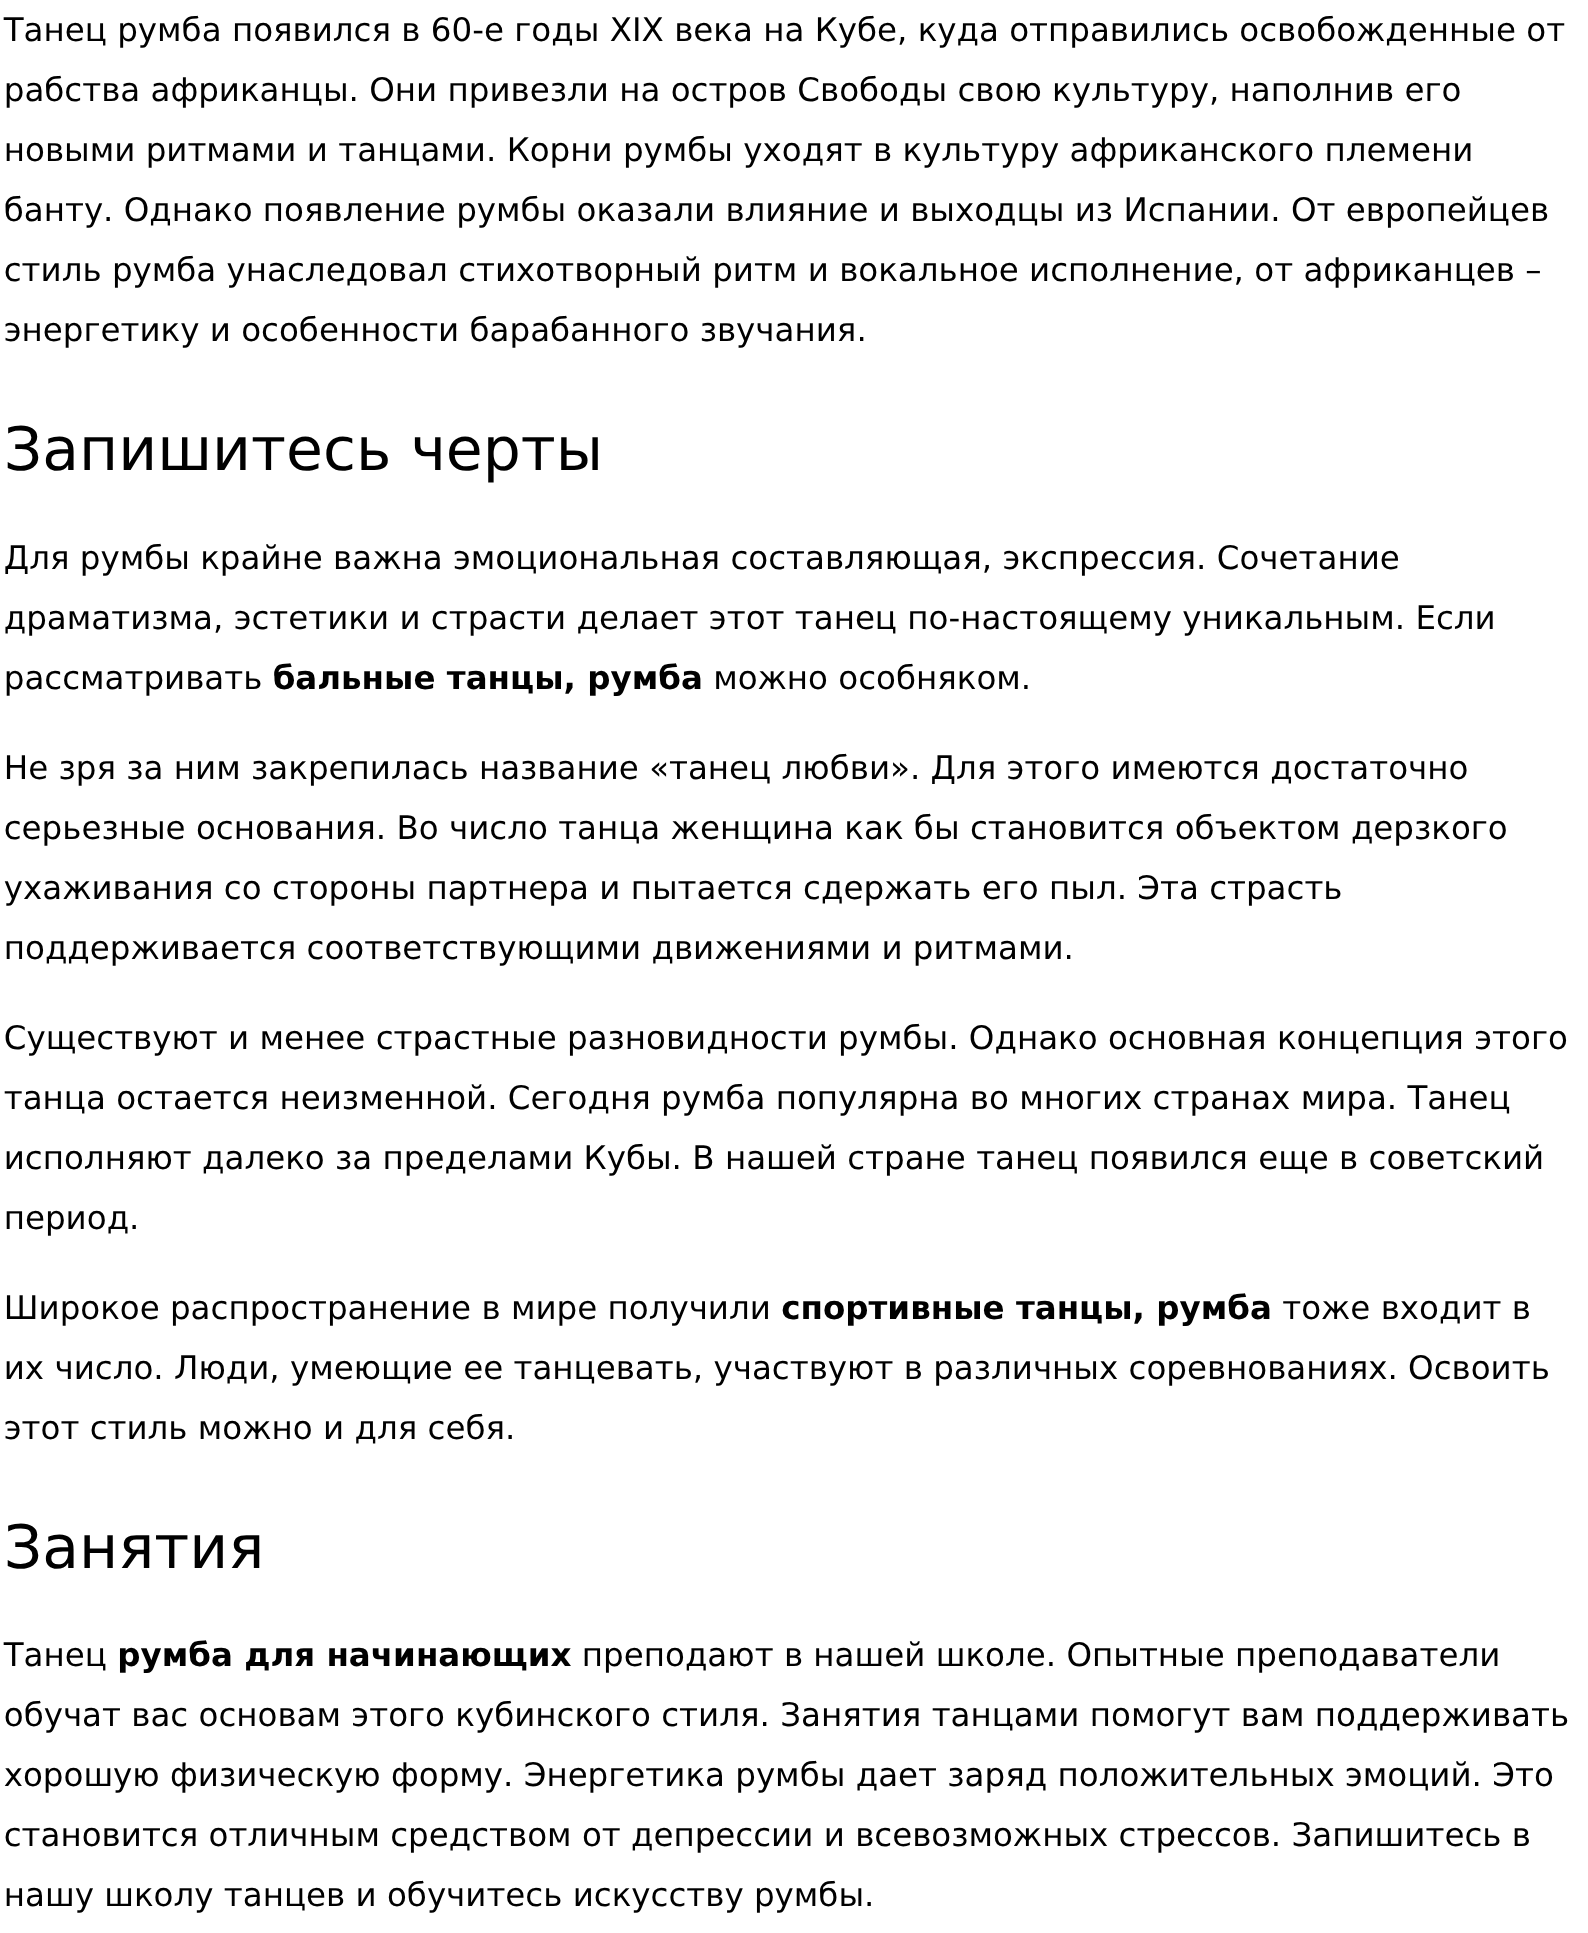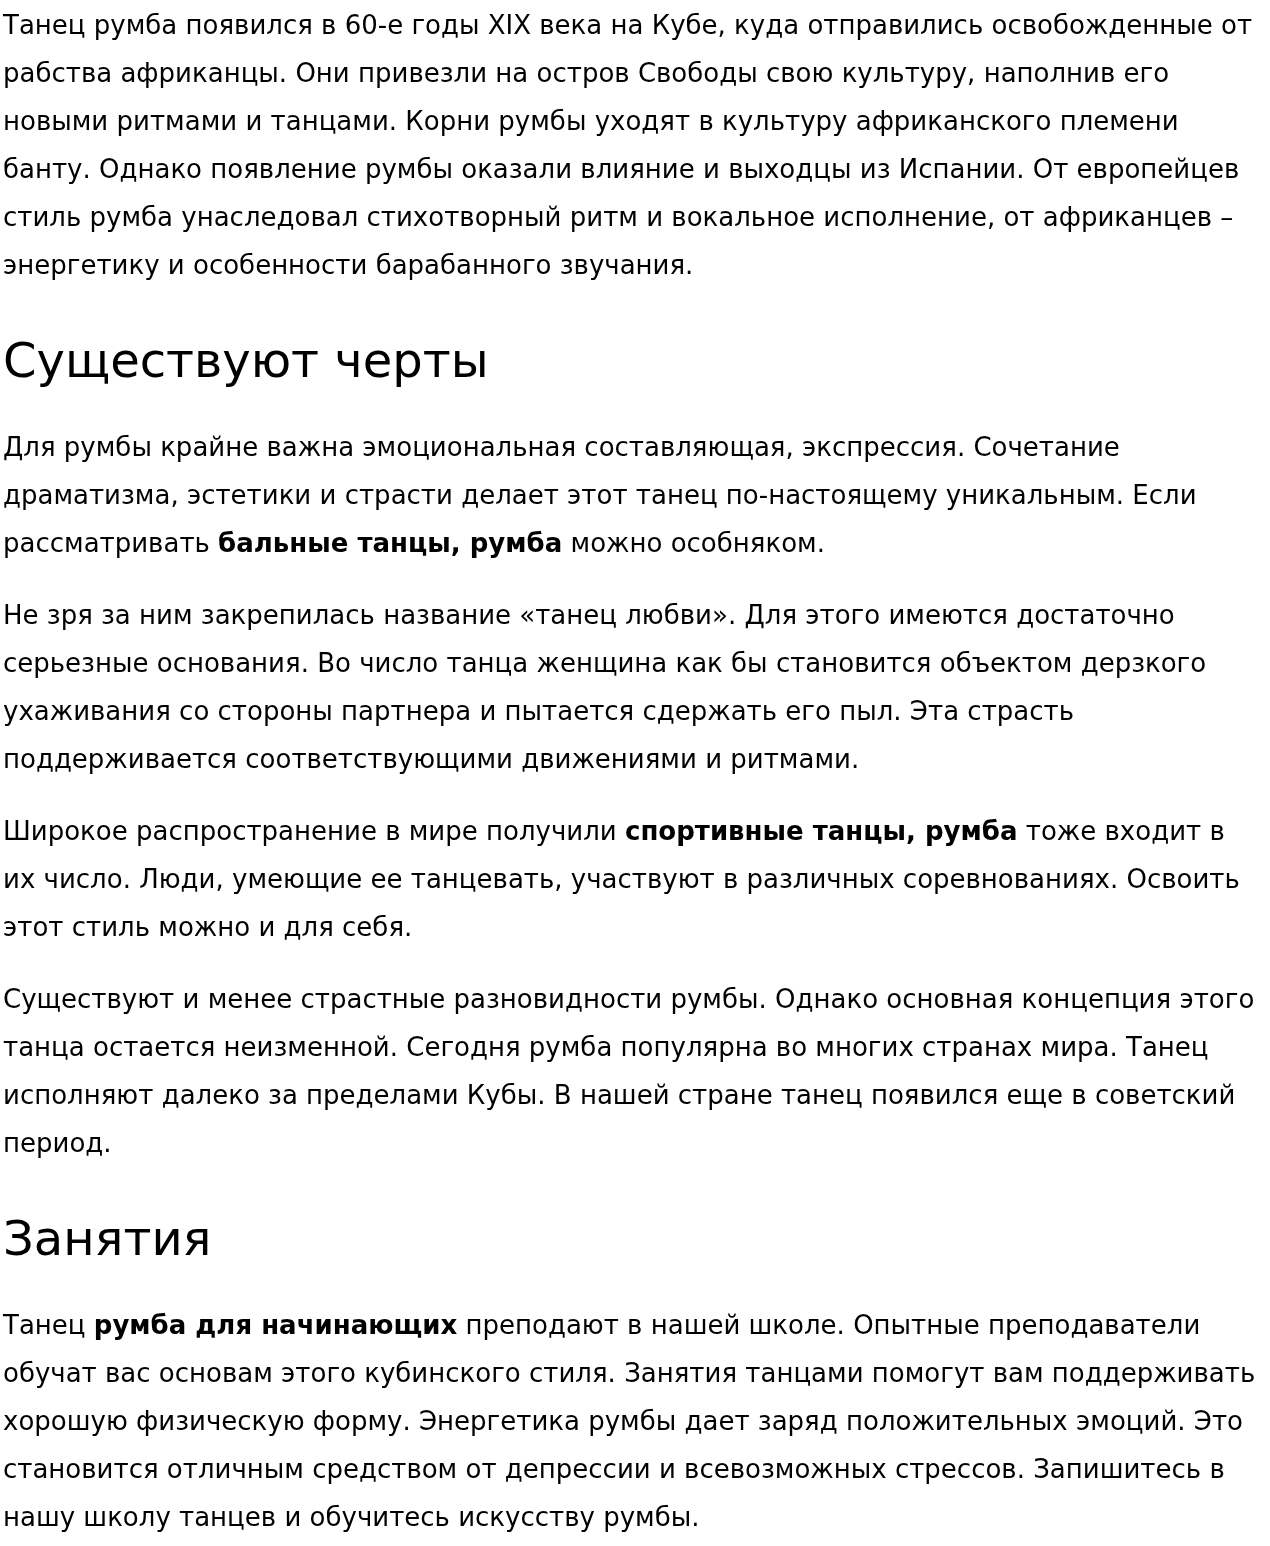--- a/index.html
+++ b/index.html
@@ -32,27 +32,27 @@
     font-weight: 700;
   }
 </style>
 </head>
 <body>
 
 <article>
 
   <p>Танец румба появился в 60-е годы XIX века на Кубе, куда отправились освобожденные от рабства африканцы. Они привезли на остров Свободы свою культуру, наполнив его новыми ритмами и танцами. Корни румбы уходят в культуру африканского племени банту. Однако появление румбы оказали влияние и выходцы из Испании. От европейцев стиль румба унаследовал стихотворный ритм и вокальное исполнение, от африканцев – энергетику и особенности барабанного звучания.</p>
 
-  <h2>Существуют черты</h2>
+  <h2>Запишитесь черты</h2>
 
   <p><span>Для румбы крайне важна эмоциональная составляющая, экспрессия. Сочетание драматизма, эстетики и страсти делает этот танец по-настоящему уникальным. Если рассматривать </span><b>бальные танцы, румба</b><span> можно особняком.</span></p>
 
   <p>Не зря за ним закрепилась название «танец любви». Для этого имеются достаточно серьезные основания. Во число танца женщина как бы становится объектом дерзкого ухаживания со стороны партнера и пытается сдержать его пыл. Эта страсть поддерживается соответствующими движениями и ритмами.</p>
 
+  <p>Существуют и менее страстные разновидности румбы. Однако основная концепция этого танца остается неизменной. Сегодня румба популярна во многих странах мира. Танец исполняют далеко за пределами Кубы. В нашей стране танец появился еще в советский период.</p>
+
   <p><span>Широкое распространение в мире получили </span><b>спортивные танцы, румба</b><span> тоже входит в их число. Люди, умеющие ее танцевать, участвуют в различных соревнованиях. Освоить этот стиль можно и для себя.</span></p>
-
-  <p>Существуют и менее страстные разновидности румбы. Однако основная концепция этого танца остается неизменной. Сегодня румба популярна во многих странах мира. Танец исполняют далеко за пределами Кубы. В нашей стране танец появился еще в советский период.</p>
 
   <h2>Занятия</h2>
 
   <p><span>Танец </span><b>румба для начинающих</b><span> преподают в нашей школе. Опытные преподаватели обучат вас основам этого кубинского стиля. Занятия танцами помогут вам поддерживать хорошую физическую форму. Энергетика румбы дает заряд положительных эмоций. Это становится отличным средством от депрессии и всевозможных стрессов. Запишитесь в нашу школу танцев и обучитесь искусству румбы.</span></p>
 
 </article>
 
 </body></html>

